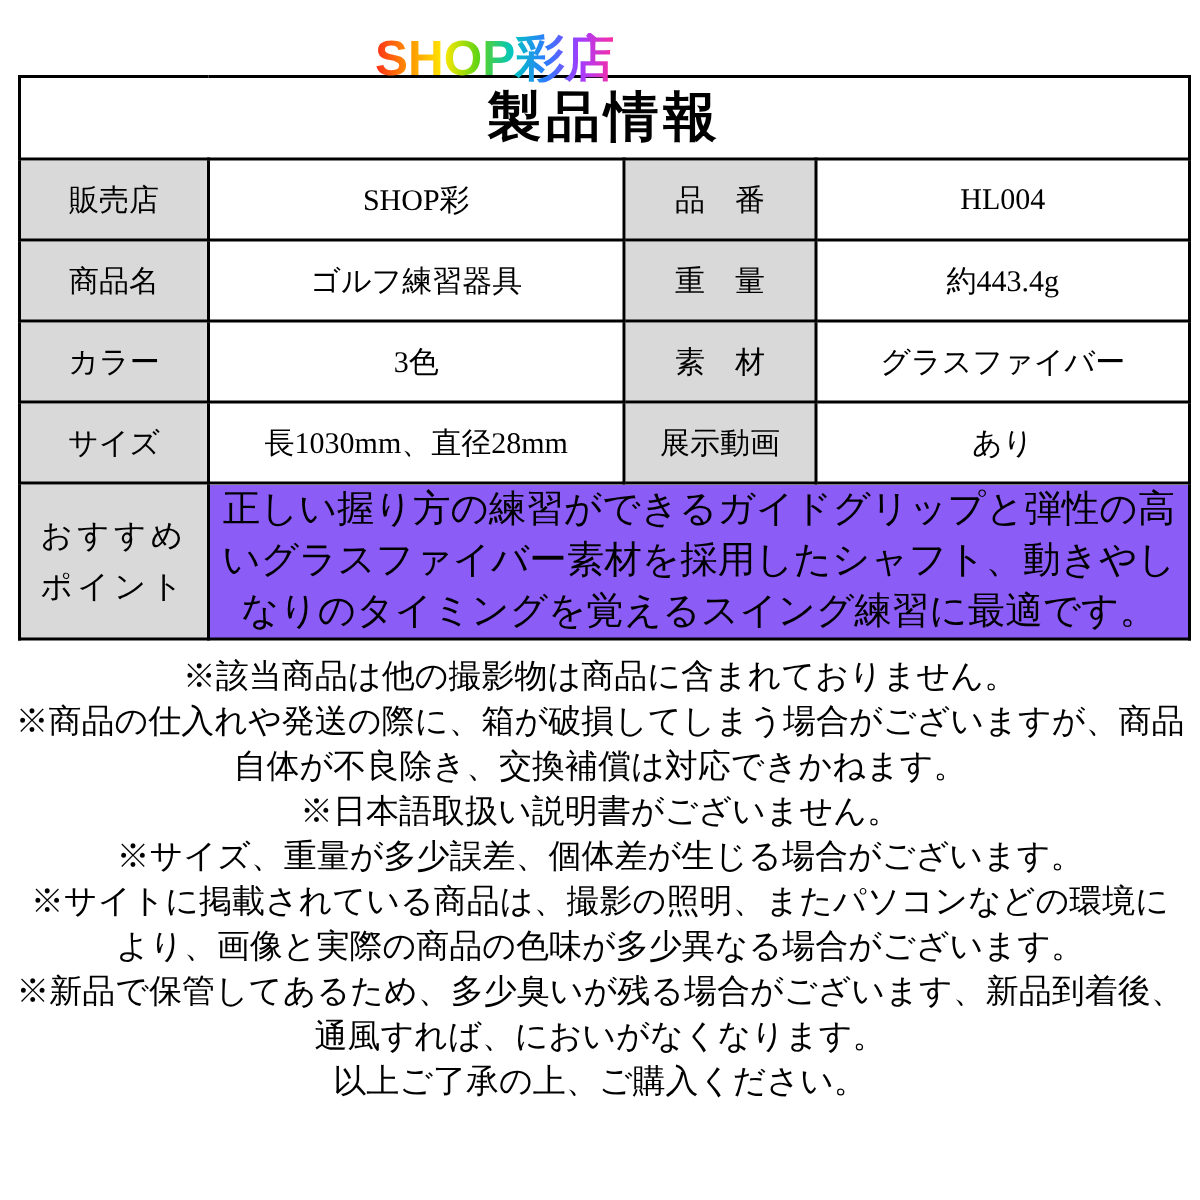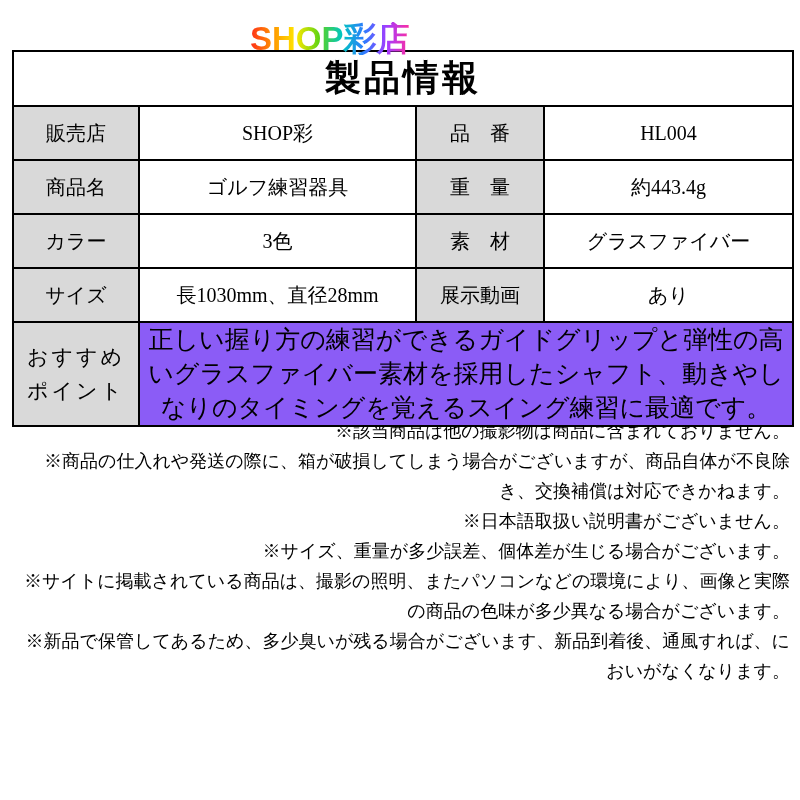--- a/index.html
+++ b/index.html
@@ -79,25 +79,25 @@
     font-size: 25px;
     line-height: 34px;
     text-align: center;
     padding: 0 1px;
     height: 100px;
   }
   
   .notes {
     position: absolute;
     left: 10px;
-    top: 416px;
+    top: 436px;
     width: 780px;
-    font-size: 18px;
+    font-size: 22px;
     line-height: 30px;
-    text-align: right;
+    text-align: center;
   }
   .notes p {
     margin: 0;
     padding: 0;
   }
 </style>
 </head>
 <body style="background: rgb(255, 255, 255);">
 
 <div class="page">
@@ -149,15 +149,16 @@
     </tbody>
   </table>
 
   <div class="notes">
     <p>※該当商品は他の撮影物は商品に含まれておりません。</p>
     <p>※商品の仕入れや発送の際に、箱が破損してしまう場合がございますが、商品自体が不良除き、交換補償は対応できかねます。</p>
     <p>※日本語取扱い説明書がございません。</p>
     <p>※サイズ、重量が多少誤差、個体差が生じる場合がございます。</p>
     <p>※サイトに掲載されている商品は、撮影の照明、またパソコンなどの環境により、画像と実際の商品の色味が多少異なる場合がございます。</p>
     <p>※新品で保管してあるため、多少臭いが残る場合がございます、新品到着後、通風すれば、においがなくなります。</p>
+    <p>以上ご了承の上、ご購入ください。</p>
   </div>
 
 </div>
 
 </body></html>

